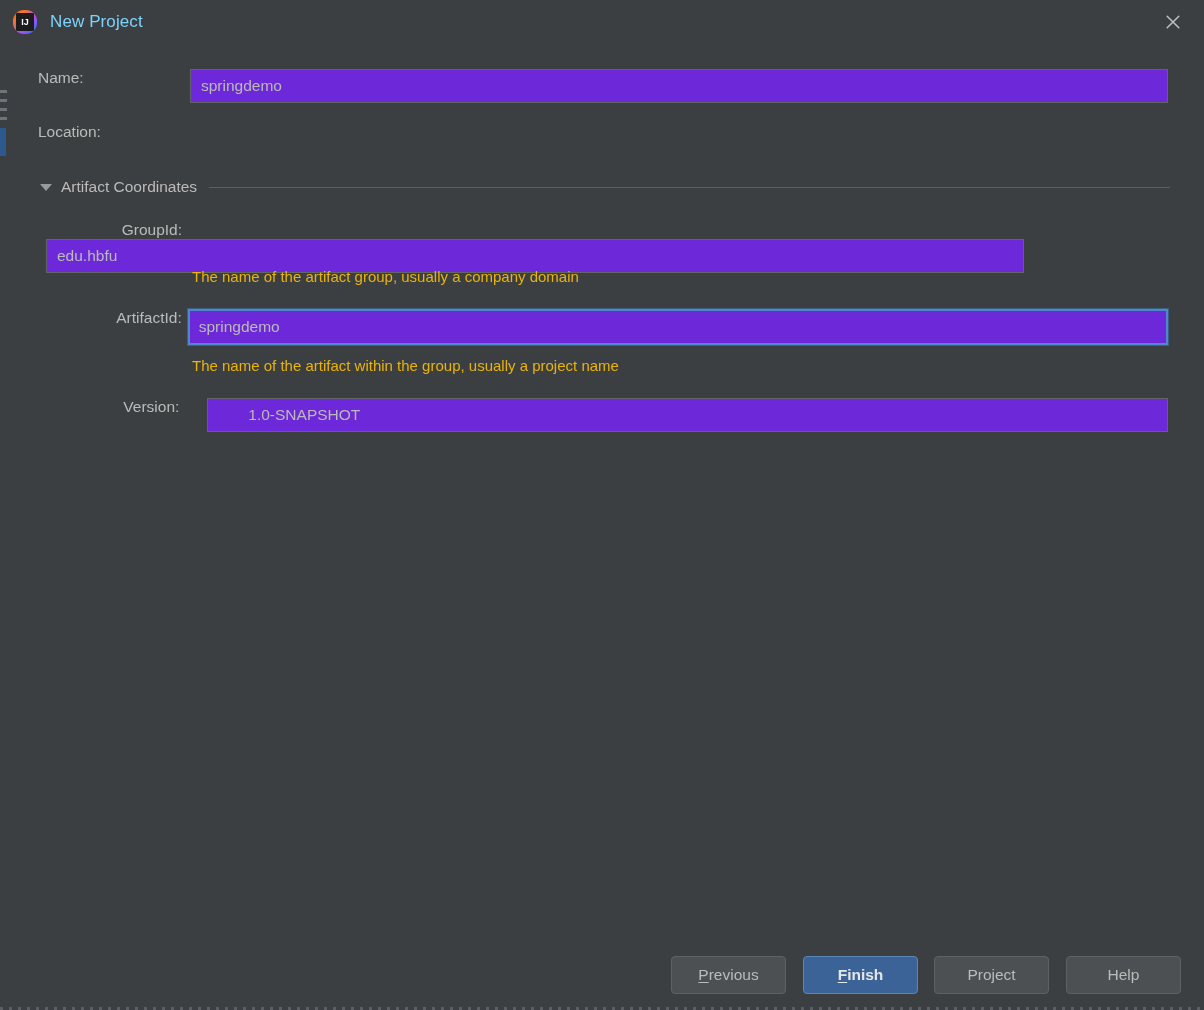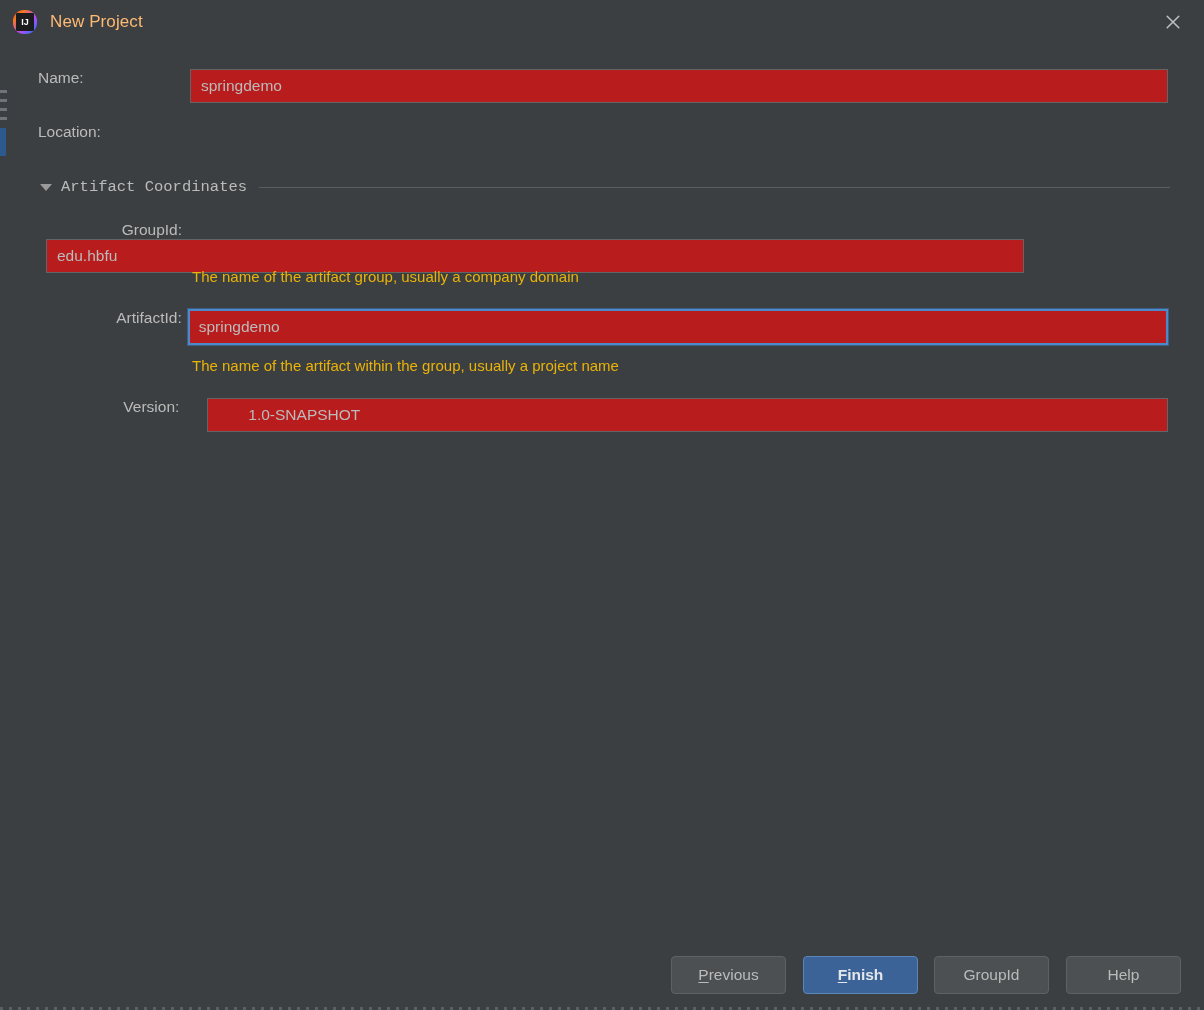--- a/index.html
+++ b/index.html
@@ -97,21 +97,21 @@
     justify-content: center;
     font-family: "Liberation Sans", sans-serif;
     font-size: 9px;
     font-weight: bold;
     color: #ffffff;
     letter-spacing: 0px;
   }
   .title-text {
     margin-left: 13px;
     font-size: 17px;
-    color: #fdba74;
+    color: #7dd3fc;
     letter-spacing: .1px;
   }
   .close-btn {
     position: absolute;
     right: 14px;
     top: 6px;
     width: 34px;
     height: 32px;
     display: flex;
     align-items: center;
@@ -135,21 +135,21 @@
 
   .field-label {
     font-size: 15.5px;
     color: #bbbbbb;
     white-space: nowrap;
   }
   .field-label.right { text-align: right; }
 
   .textfield {
     position: relative;
-    background: #b91c1c;
+    background: #6d28d9;
     border: 1px solid #646464;
     height: 34px;
     display: flex;
     align-items: center;
     padding: 0 10px;
     font-size: 15.5px;
     color: #bbbbbb;
     overflow: hidden;
     white-space: nowrap;
     cursor: text;
@@ -257,21 +257,21 @@
 
     <div class="row" style="left:38px; top:25px; width:1130px;">
       <div class="field-label" style="width:152px;">Name:</div>
       <div class="textfield" style="width:978px;" placeholder="">springdemo</div>
     </div>
 
     <div class="row" style="left:38px; top:79px; width:1130px;">
       <div class="field-label" style="width:152px;">Location:</div>
     </div>
 
-    <div class="row" style="left:40px; top:134px; width:1130px;font-family:Liberation Mono, monospace;">
+    <div class="row" style="left:40px; top:134px; width:1130px;">
       <div class="section-header">
         <span class="triangle"></span>
         <span class="section-title">Artifact Coordinates</span>
         <span class="section-line"></span>
       </div>
     </div>
 
     <div class="row" style="left:38px; top:177px; width:1130px;flex-direction:column;">
       <div class="field-label right" style="width:144px;">GroupId:</div>
       <div class="textfield" style="width:978px; margin-left:8px;">edu.hbfu</div>
@@ -297,17 +297,17 @@
 
   <div class="buttonbar">
     <button class="btn" style="left:671px; width:115px;">
       <span class="mn">P</span>
         <span>revious</span>
     </button>
     <button class="btn default" style="left:803px; width:115px;">
       <span class="mn">F</span>
         <span>inish</span>
     </button>
-    <button class="btn" style="left:934px; width:115px;">GroupId</button>
+    <button class="btn" style="left:934px; width:115px;">Project</button>
     <button class="btn" style="left:1066px; width:115px;">Help</button>
   </div>
 
 </div>
 
 </body></html>

